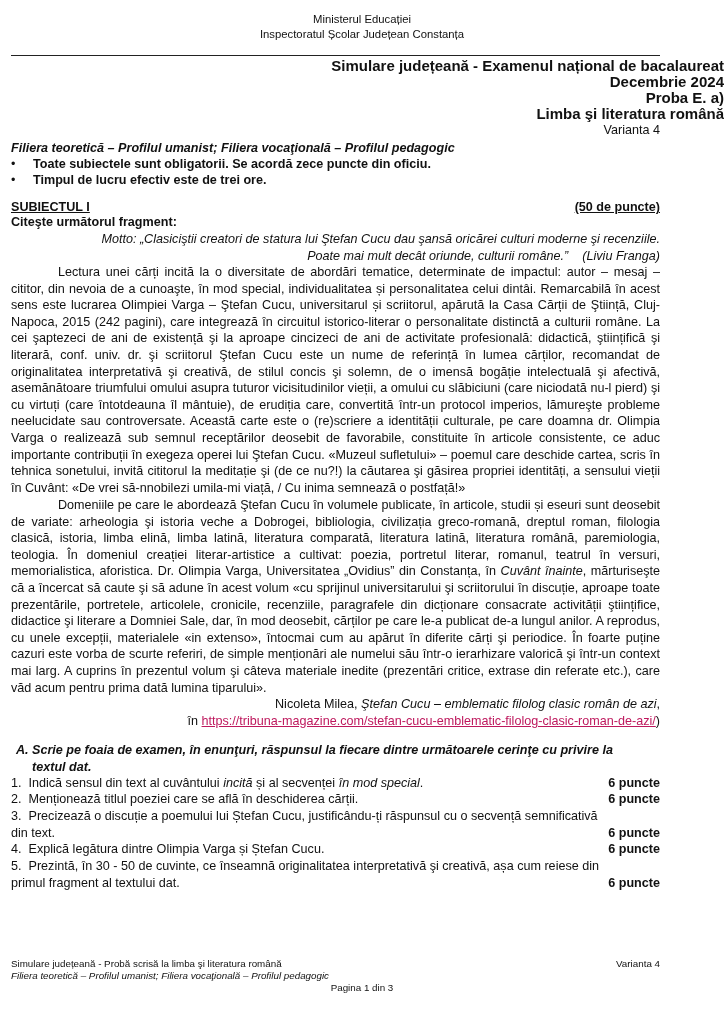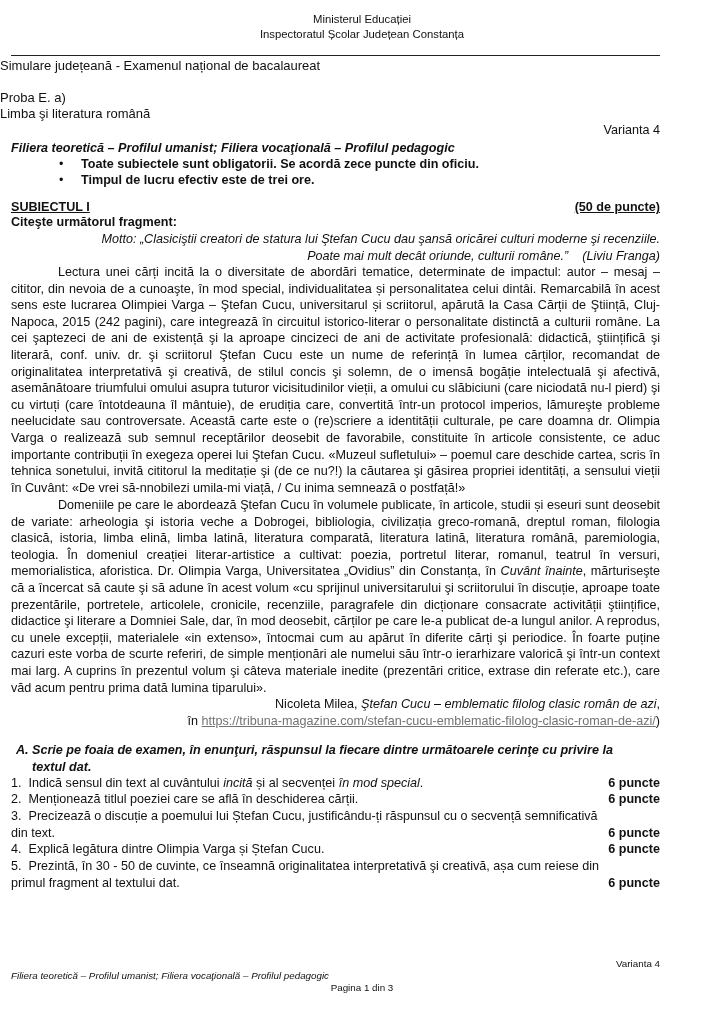--- a/index.html
+++ b/index.html
@@ -1,50 +1,51 @@
 <!DOCTYPE html>
 <html><head>
 <meta charset="utf-8">
 <style>
   html, body { margin:0; padding:0; background:#ffffff; }
   body { width:724px; height:1023px; position:relative; overflow:hidden;
          font-family:"Liberation Sans", sans-serif; color:#111; font-size:12.6px; }
   .page { position:absolute; left:0; top:0; width:724px; height:730px; }
   .hdr { position:absolute; left:0; width:724px; text-align:center; font-size:11.3px; line-height:15px; }
   .rule { position:absolute; left:11px; width:649px; height:0; border-top:1px solid #222; }
-  .title { position:absolute; left:0; width:724px; text-align:left; font-weight:normal; font-size:13px; line-height:16px; }
+  .title { position:absolute; left:0; width:724px; text-align:right; font-weight:bold; font-size:15px; line-height:16px; }
   .right { position:absolute; right:64px; text-align:right; }
   .abs { position:absolute; }
   .bold { font-weight:bold; }
   .ital { font-style:italic; }
-  .bullet { position:absolute; left:11px; font-weight:bold;margin-left:48px; }
+  .bullet { position:absolute; left:11px; font-weight:bold; }
   .bullet .dot { display:inline-block; width:22px; font-weight:normal; }
   .subj { position:absolute; left:11px; width:649px; font-weight:bold; text-decoration:underline; display:flex; justify-content:space-between; }
   .para { position:absolute; left:11px; width:649px; text-align:justify; line-height:16.6px; }
   .indent { text-indent:47px; }
   .motto { position:absolute; right:64px; text-align:right; font-style:italic; line-height:16.6px; width:620px; }
   .src { position:absolute; right:64px; text-align:right; line-height:16.6px; }
-  .src a { color:#737373; }
+  .src a { color:#be185d; }
   .q { position:absolute; left:11px; width:649px; line-height:16.6px; }
   .q .pts { float:right; font-weight:bold; }
   .qa { position:absolute; left:16px; width:649px; font-weight:bold; line-height:16.6px;font-style:italic; }
   .qa .lbl { display:inline-block; width:16px; }
   .qa .cont { padding-left:16px; }
   .foot { position:absolute; left:11px; font-size:9.8px; line-height:12px; }
 </style>
 </head>
 <body>
 
 <div class="page">
 
   <div class="hdr" style="top:12px;">Ministerul Educației</div>
   <div class="hdr" style="top:27px;">Inspectoratul Școlar Județean Constanța</div>
   <div class="rule" style="top:55px;"></div>
 
   <div class="title" style="top:58px;">Simulare județeană - Examenul național de bacalaureat</div>
+  <div class="title" style="top:74px;">Decembrie 2024</div>
   <div class="title" style="top:90px;">Proba E. a)</div>
   <div class="title" style="top:106px;">Limba şi literatura română</div>
 
   <div class="right" style="top:123px;">Varianta 4</div>
   <div class="abs bold ital" style="left:11px; top:141px;">Filiera teoretică – Profilul umanist; Filiera vocaţională – Profilul pedagogic</div>
 
   <div class="bullet" style="top:157px;"><span class="dot">•</span><span>Toate subiectele sunt obligatorii. Se acordă zece puncte din oficiu.</span></div>
   <div class="bullet" style="top:173px;"><span class="dot">•</span><span>Timpul de lucru efectiv este de trei ore.</span></div>
 
   <div class="subj" style="top:200px;">
@@ -91,17 +92,18 @@
     <span>4.</span>&nbsp;
     <span>Explică legătura dintre Olimpia Varga și Ștefan Cucu.</span>
   </div>
 
   <div class="q" style="top:858px;">
     <div><span>5.</span>&nbsp;
     <span>Prezintă, în 30 - 50 de cuvinte, ce înseamnă originalitatea interpretativă şi creativă, așa cum reiese din</span></div>
     <div><span class="pts">6 puncte</span><span>primul fragment al textului dat.</span></div>
   </div>
 
+  <div class="foot" style="top:958px;">Simulare județeană - Probă scrisă la limba şi literatura română</div>
   <div class="foot" style="top:958px; left:auto; right:64px;">Varianta 4</div>
   <div class="foot ital" style="top:970px;">Filiera teoretică – Profilul umanist; Filiera vocaţională – Profilul pedagogic</div>
   <div class="foot" style="top:982px; left:0; width:724px; text-align:center;">Pagina 1 din 3</div>
 
 </div>
 
 </body></html>

